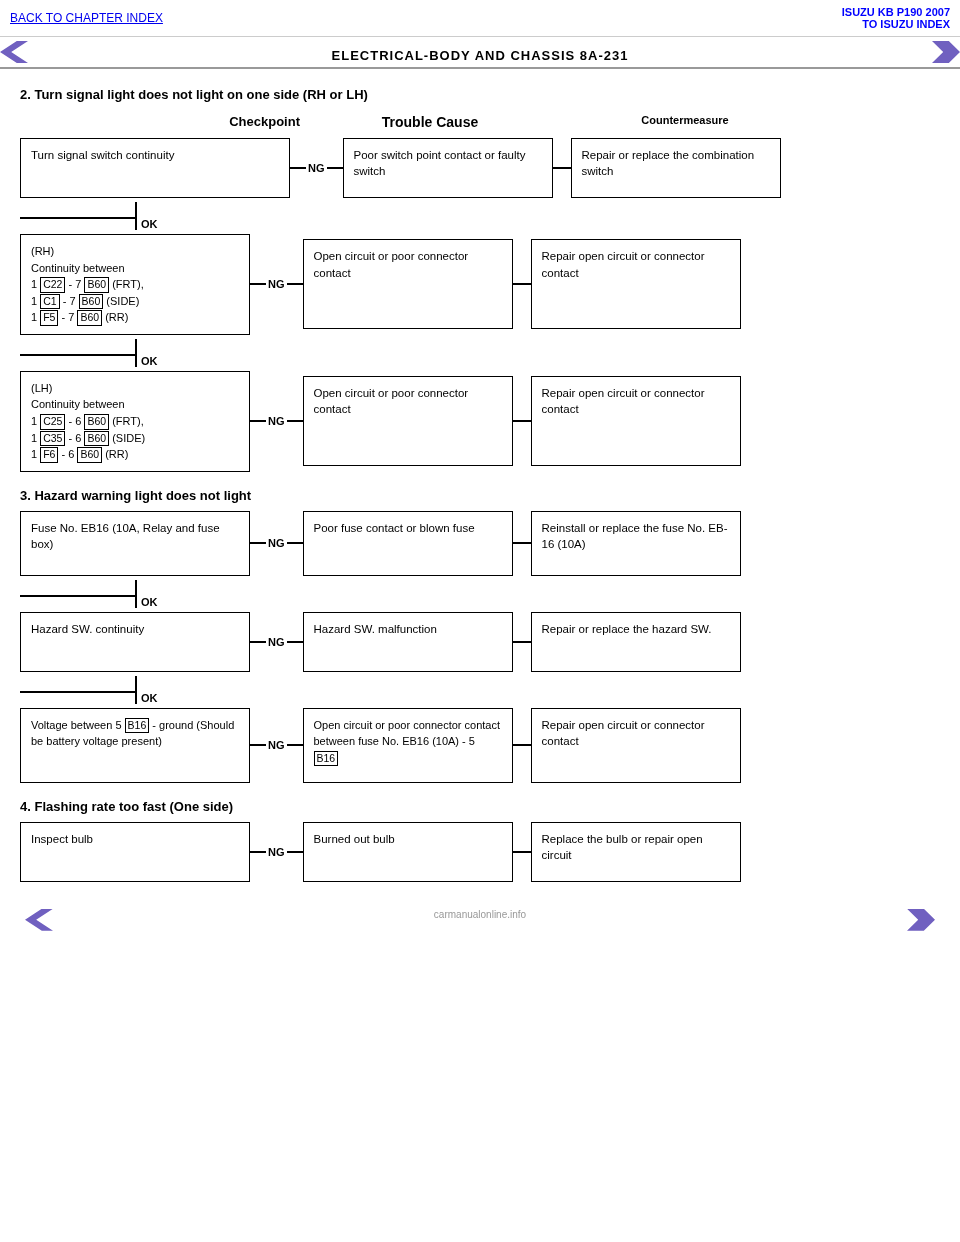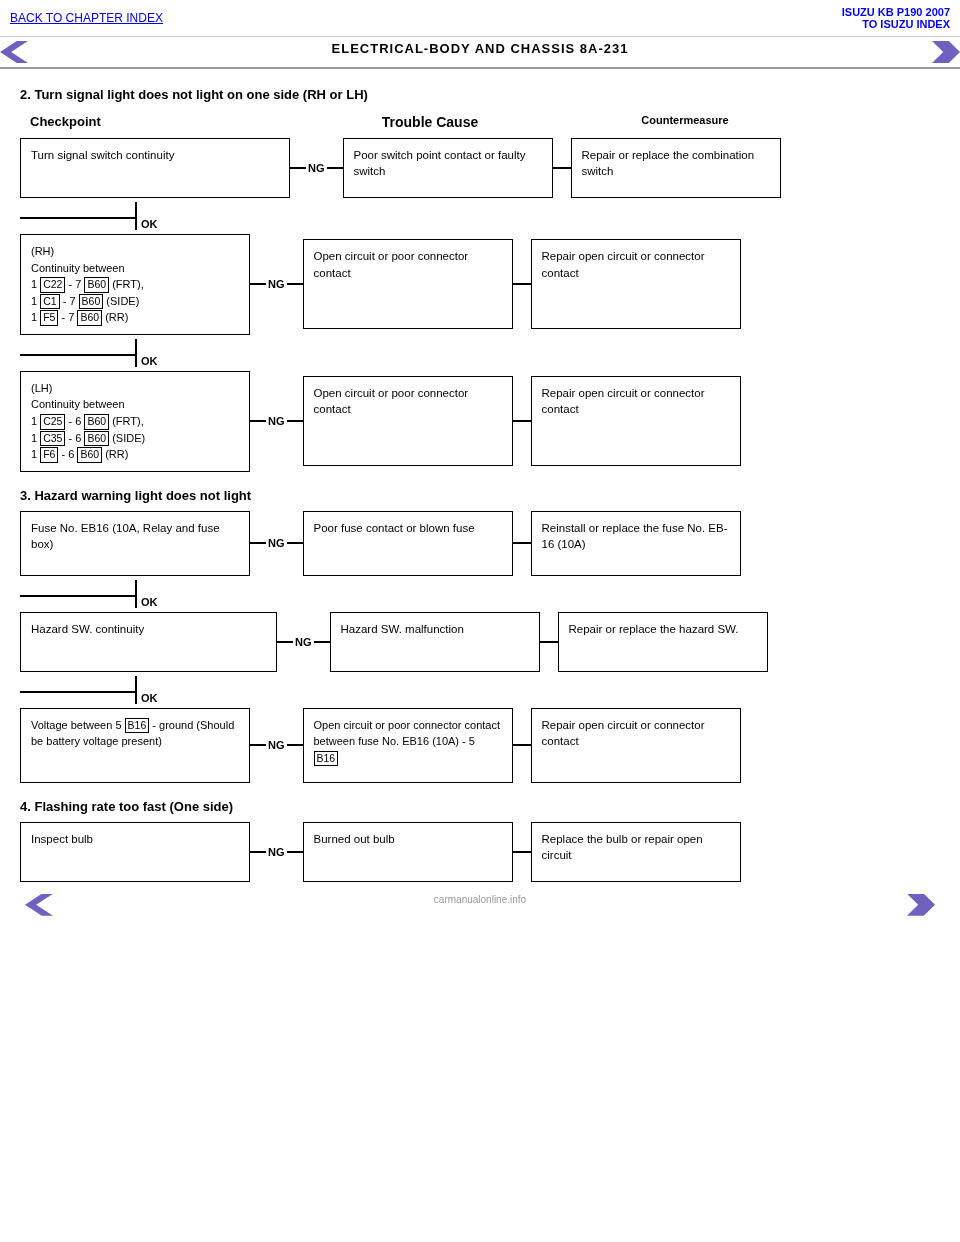--- a/index.html
+++ b/index.html
@@ -13,21 +13,21 @@
     }
     .header {
       display: flex;
       justify-content: space-between;
       align-items: center;
       padding: 6px 10px;
       border-bottom: 1px solid #ccc;
     }
     .nav-bar {
       display: flex;
-      align-items: flex-start;
+      align-items: flex-end;
       border-bottom: 2px solid #999;
       padding: 4px 0;
     }
     .nav-bar .page-title {
       flex: 1;
       text-align: center;
       font-weight: bold;
       font-size: 13px;
       letter-spacing: 1px;
     }
@@ -99,21 +99,21 @@
   <div class="arrow-btn-left" style="width:28px;height:22px;background:#7060c0;clip-path:polygon(60% 0%, 100% 0%, 40% 50%, 100% 100%, 60% 100%, 0% 50%);cursor:pointer;"></div>
   <div class="page-title">ELECTRICAL-BODY AND CHASSIS  8A-231</div>
   <div class="arrow-btn" style="width:28px;height:22px;background:#7060c0;clip-path:polygon(0% 0%, 60% 0%, 100% 50%, 60% 100%, 0% 100%, 40% 50%);cursor:pointer;"></div>
 </div>
 
 <div class="content">
 
   <div class="section-title">2.  Turn signal light does not light on one side (RH or LH)</div>
 
   <div style="display:flex; margin-bottom:8px; padding-left:10px;">
-    <div style="width:270px; text-align:left; font-weight:bold; font-size:13px;">Checkpoint</div>
+    <div style="width:270px; text-align:right; font-weight:bold; font-size:13px;">Checkpoint</div>
     <div style="width:260px; text-align:center; font-weight:bold; font-size:14px;">Trouble Cause</div>
     <div style="width:250px; text-align:center; font-weight:bold; font-size:11px;">Countermeasure</div>
   </div>
 
   <div style="display:flex; align-items:center; margin-bottom:2px;">
     <div class="box checkpoint-box" style="width:270px; min-height:60px; display:flex; ">
       <span>Turn signal switch continuity</span>
     </div>
     <div style="display:flex; align-items:center; flex:0 0 auto;">
       <div style="width:16px; height:2px; background:#000;"></div>
@@ -205,21 +205,21 @@
     </div>
   </div>
 
   <div style="display:flex; align-items:flex-start; margin: 4px 0 4px 0;">
     <div style="width:115px; height:2px; background:#000; margin-top:15px;"></div>
     <div style="width:2px; height:28px; background:#000;"></div>
     <span style="font-size:11px; font-weight:bold; margin-left:4px; margin-top:16px;">OK</span>
   </div>
 
   <div style="display:flex; align-items:center; margin-bottom:2px;">
-    <div class="box checkpoint-box" style="width:257px; min-height:60px;">
+    <div class="box checkpoint-box" style="width:230px; min-height:60px;">
       <span>Hazard SW. continuity</span>
     </div>
     <div style="display:flex; align-items:center; flex:0 0 auto;">
       <div style="width:16px; height:2px; background:#000;"></div>
       <span style="font-size:11px; font-weight:bold; margin:0 2px;">NG</span>
       <div style="width:16px; height:2px; background:#000;"></div>
     </div>
     <div class="box trouble-box" style="width:210px; min-height:60px;">
       <span>Hazard SW. malfunction</span>
     </div>
@@ -266,19 +266,19 @@
     </div>
     <div class="box trouble-box" style="width:210px; min-height:60px;">
       <span>Burned out bulb</span>
     </div>
     <div style="width:18px; height:2px; background:#000;"></div>
     <div class="box counter-box" style="width:210px; min-height:60px;">
       <span>Replace the bulb or repair open circuit</span>
     </div>
   </div>
 
-  <div style="display:flex; justify-content:space-between; margin-top:12px; padding: 0 5px;">
+  <div style="display:flex; justify-content:space-between; margin-top:27px; padding: 0 5px;">
     <div style="width:28px;height:22px;background:#7060c0;clip-path:polygon(60% 0%, 100% 0%, 40% 50%, 100% 100%, 60% 100%, 0% 50%);cursor:pointer;"></div>
     <div style="font-size:10px; color:#999;">carmanualonline.info</div>
     <div style="width:28px;height:22px;background:#7060c0;clip-path:polygon(0% 0%, 60% 0%, 100% 50%, 60% 100%, 0% 100%, 40% 50%);cursor:pointer;"></div>
   </div>
 
 </div>
 
 </body></html>

